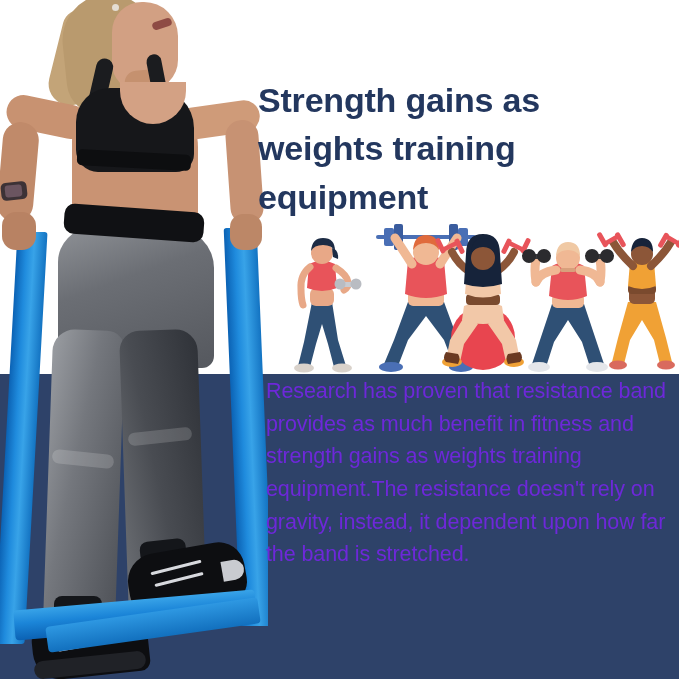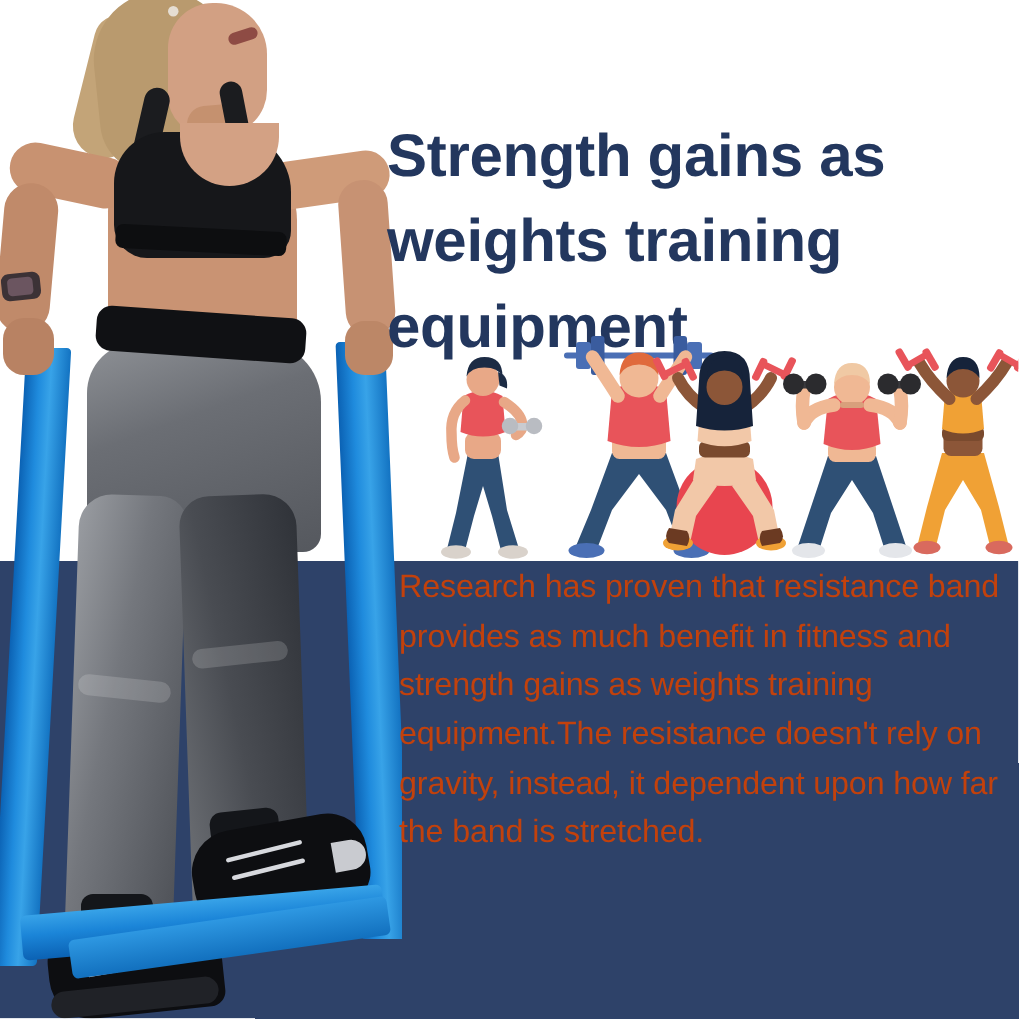--- a/index.html
+++ b/index.html
@@ -30,34 +30,34 @@
     background: #2E4269;
   }
 
   
   .headline {
     position: absolute;
     left: 258px;
     top: 76px;
     width: 414px;
     color: #23375E;
-    font-size: 40px;
+    font-size: 34px;
     font-weight: bold;
     line-height: 1.42;
     letter-spacing: -0.2px;
     text-align: left;
   }
 
   
   .bodycopy {
     position: absolute;
     left: 266px;
     top: 375px;
     width: 408px;
-    color: #c2410c;
+    color: #6d28d9;
     font-size: 21.5px;
     font-weight: normal;
     line-height: 1.52;
     letter-spacing: -0.1px;
   }
 
   
   .photo {
     position: absolute;
     left: 0; top: 0;

